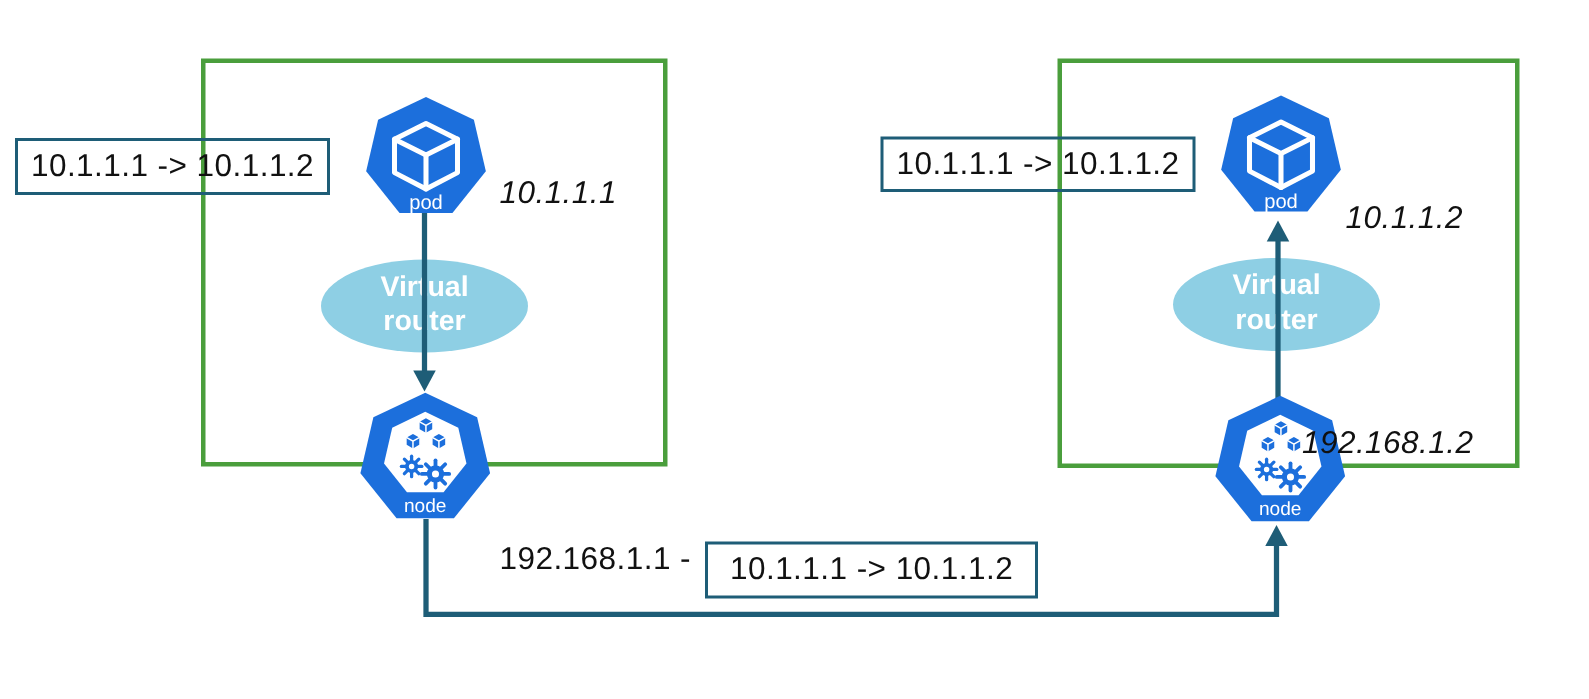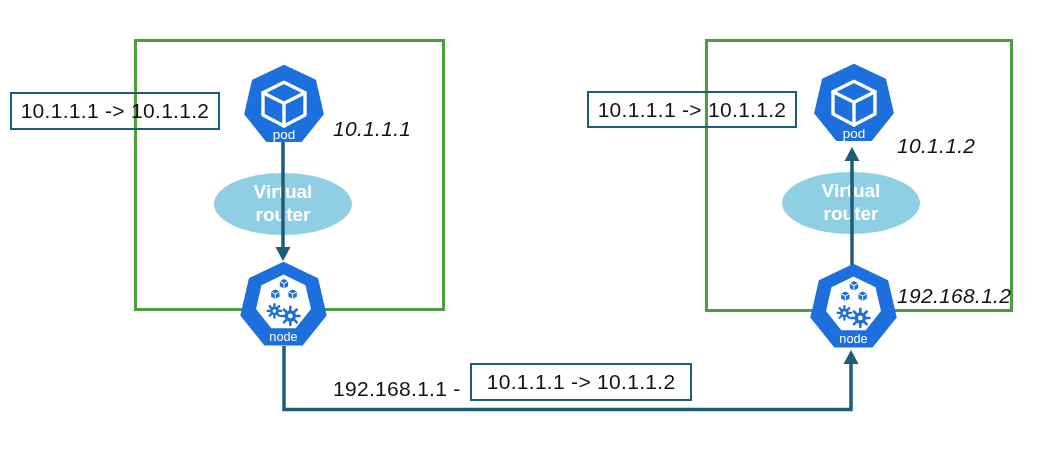--- a/index.html
+++ b/index.html
@@ -74,29 +74,29 @@
     position: absolute;
     font-size: 21px;
     letter-spacing: 0.3px;
     color: #111111;
     white-space: nowrap;
     font-style: italic;
   }
   .ip-label.pod-left   { left: 333px; top: 117px; }
   .ip-label.pod-right  { left: 897px; top: 134px; }
   .ip-label.node-left  { left: 326px; top: 280px; }
-  .ip-label.node-right { left: 897px; top: 284px; }
+  .ip-label.node-right { left: 868px; top: 284px; }
 
   .tunnel-flow {
     position: absolute;
     left: 333px;
     top: 361px;
     height: 40px;
     display: flex;
-    align-items: flex-end;
+    align-items: flex-start;
     gap: 9px;
     font-size: 21px;
     letter-spacing: 0.3px;
     white-space: nowrap;
   }
   .tunnel-flow .inner-packet-box {
     border: 2px solid #1e5d77;
     background: #ffffff;
     padding: 5px 15px;
     display: flex;

